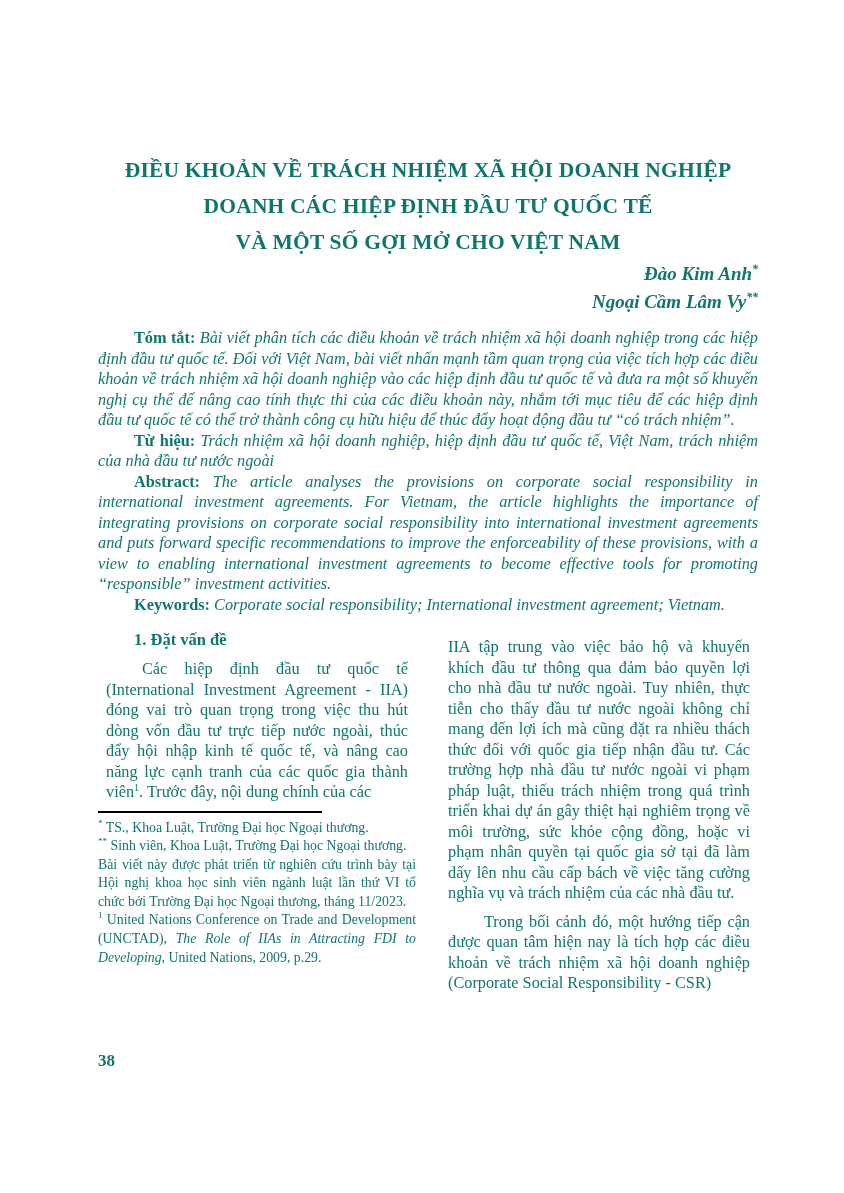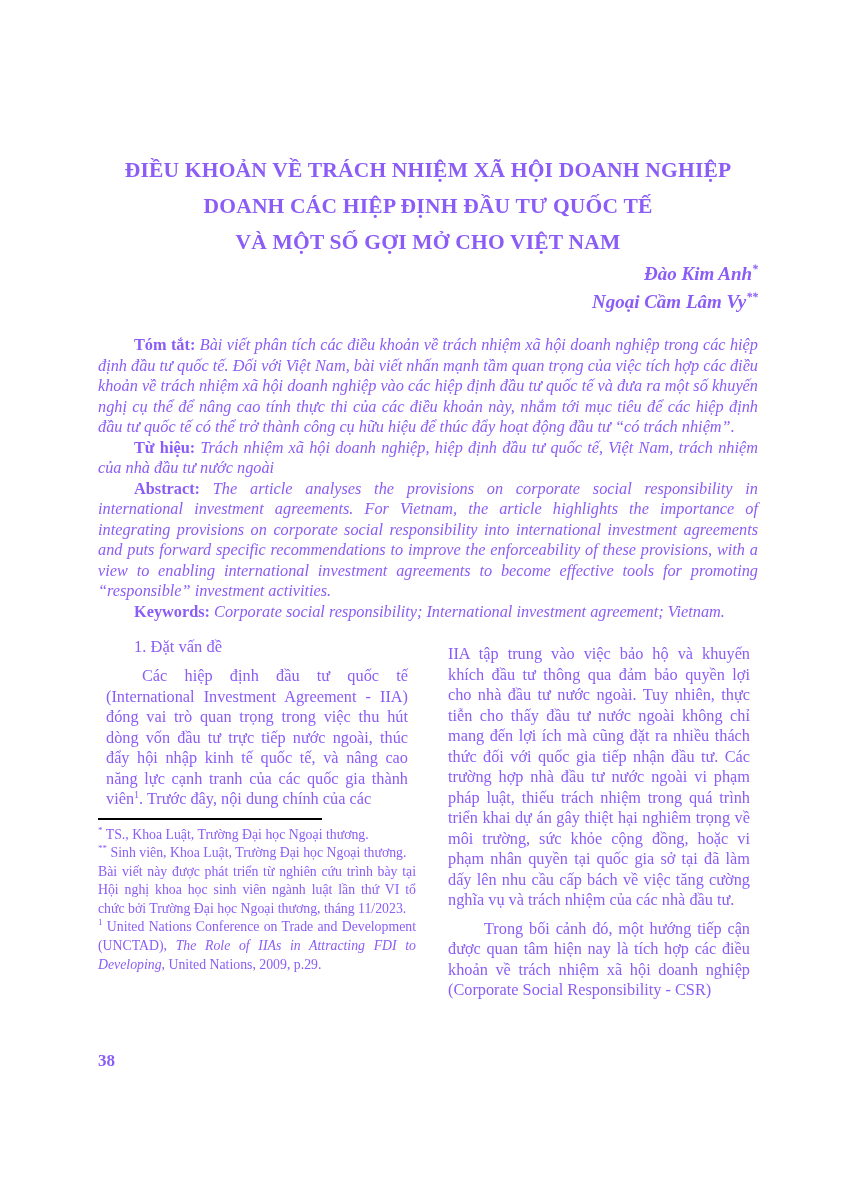--- a/index.html
+++ b/index.html
@@ -5,21 +5,21 @@
   html, body {
     margin: 0;
     padding: 0;
     background: #ffffff;
   }
   .page {
     position: relative;
     width: 844px;
     height: 1193px;
     background: #ffffff;
-    color: #8b5cf6;
+    color: #0f766e;
     font-family: "Liberation Serif", "DejaVu Serif", serif;
     overflow: hidden;
   }
   .content {
     position: absolute;
     left: 98px;
     top: 0;
     width: 660px;
   }
   .title {
@@ -43,39 +43,39 @@
     font-size: 0.62em;
     line-height: 0;
   }
   .meta {
     margin: 0;
     font-size: 16.3px;
     line-height: 20.5px;
     text-align: justify;
     text-indent: 36px;
   }
-  .meta.first { margin-top: 19px; }
+  .meta.first { margin-top: 12px; }
   .meta .label {
     font-weight: bold;
     font-style: normal;
   }
   .meta .it { font-style: italic; }
   .columns {
     display: flex;
     gap: 24px;
     margin-top: 14px;
   }
   .col {
     width: 318px;
     flex: 0 0 318px;
   }
   .section-heading {
     margin: 0 0 1px 0;
     font-size: 16.5px;
-    font-weight: normal;
+    font-weight: bold;
     line-height: 22px;
     text-indent: 36px;
   }
   .body-p {
     margin: 8px;
     font-size: 16.3px;
     line-height: 20.5px;
     text-align: justify;
   }
   .body-p.indent { text-indent: 36px; }

